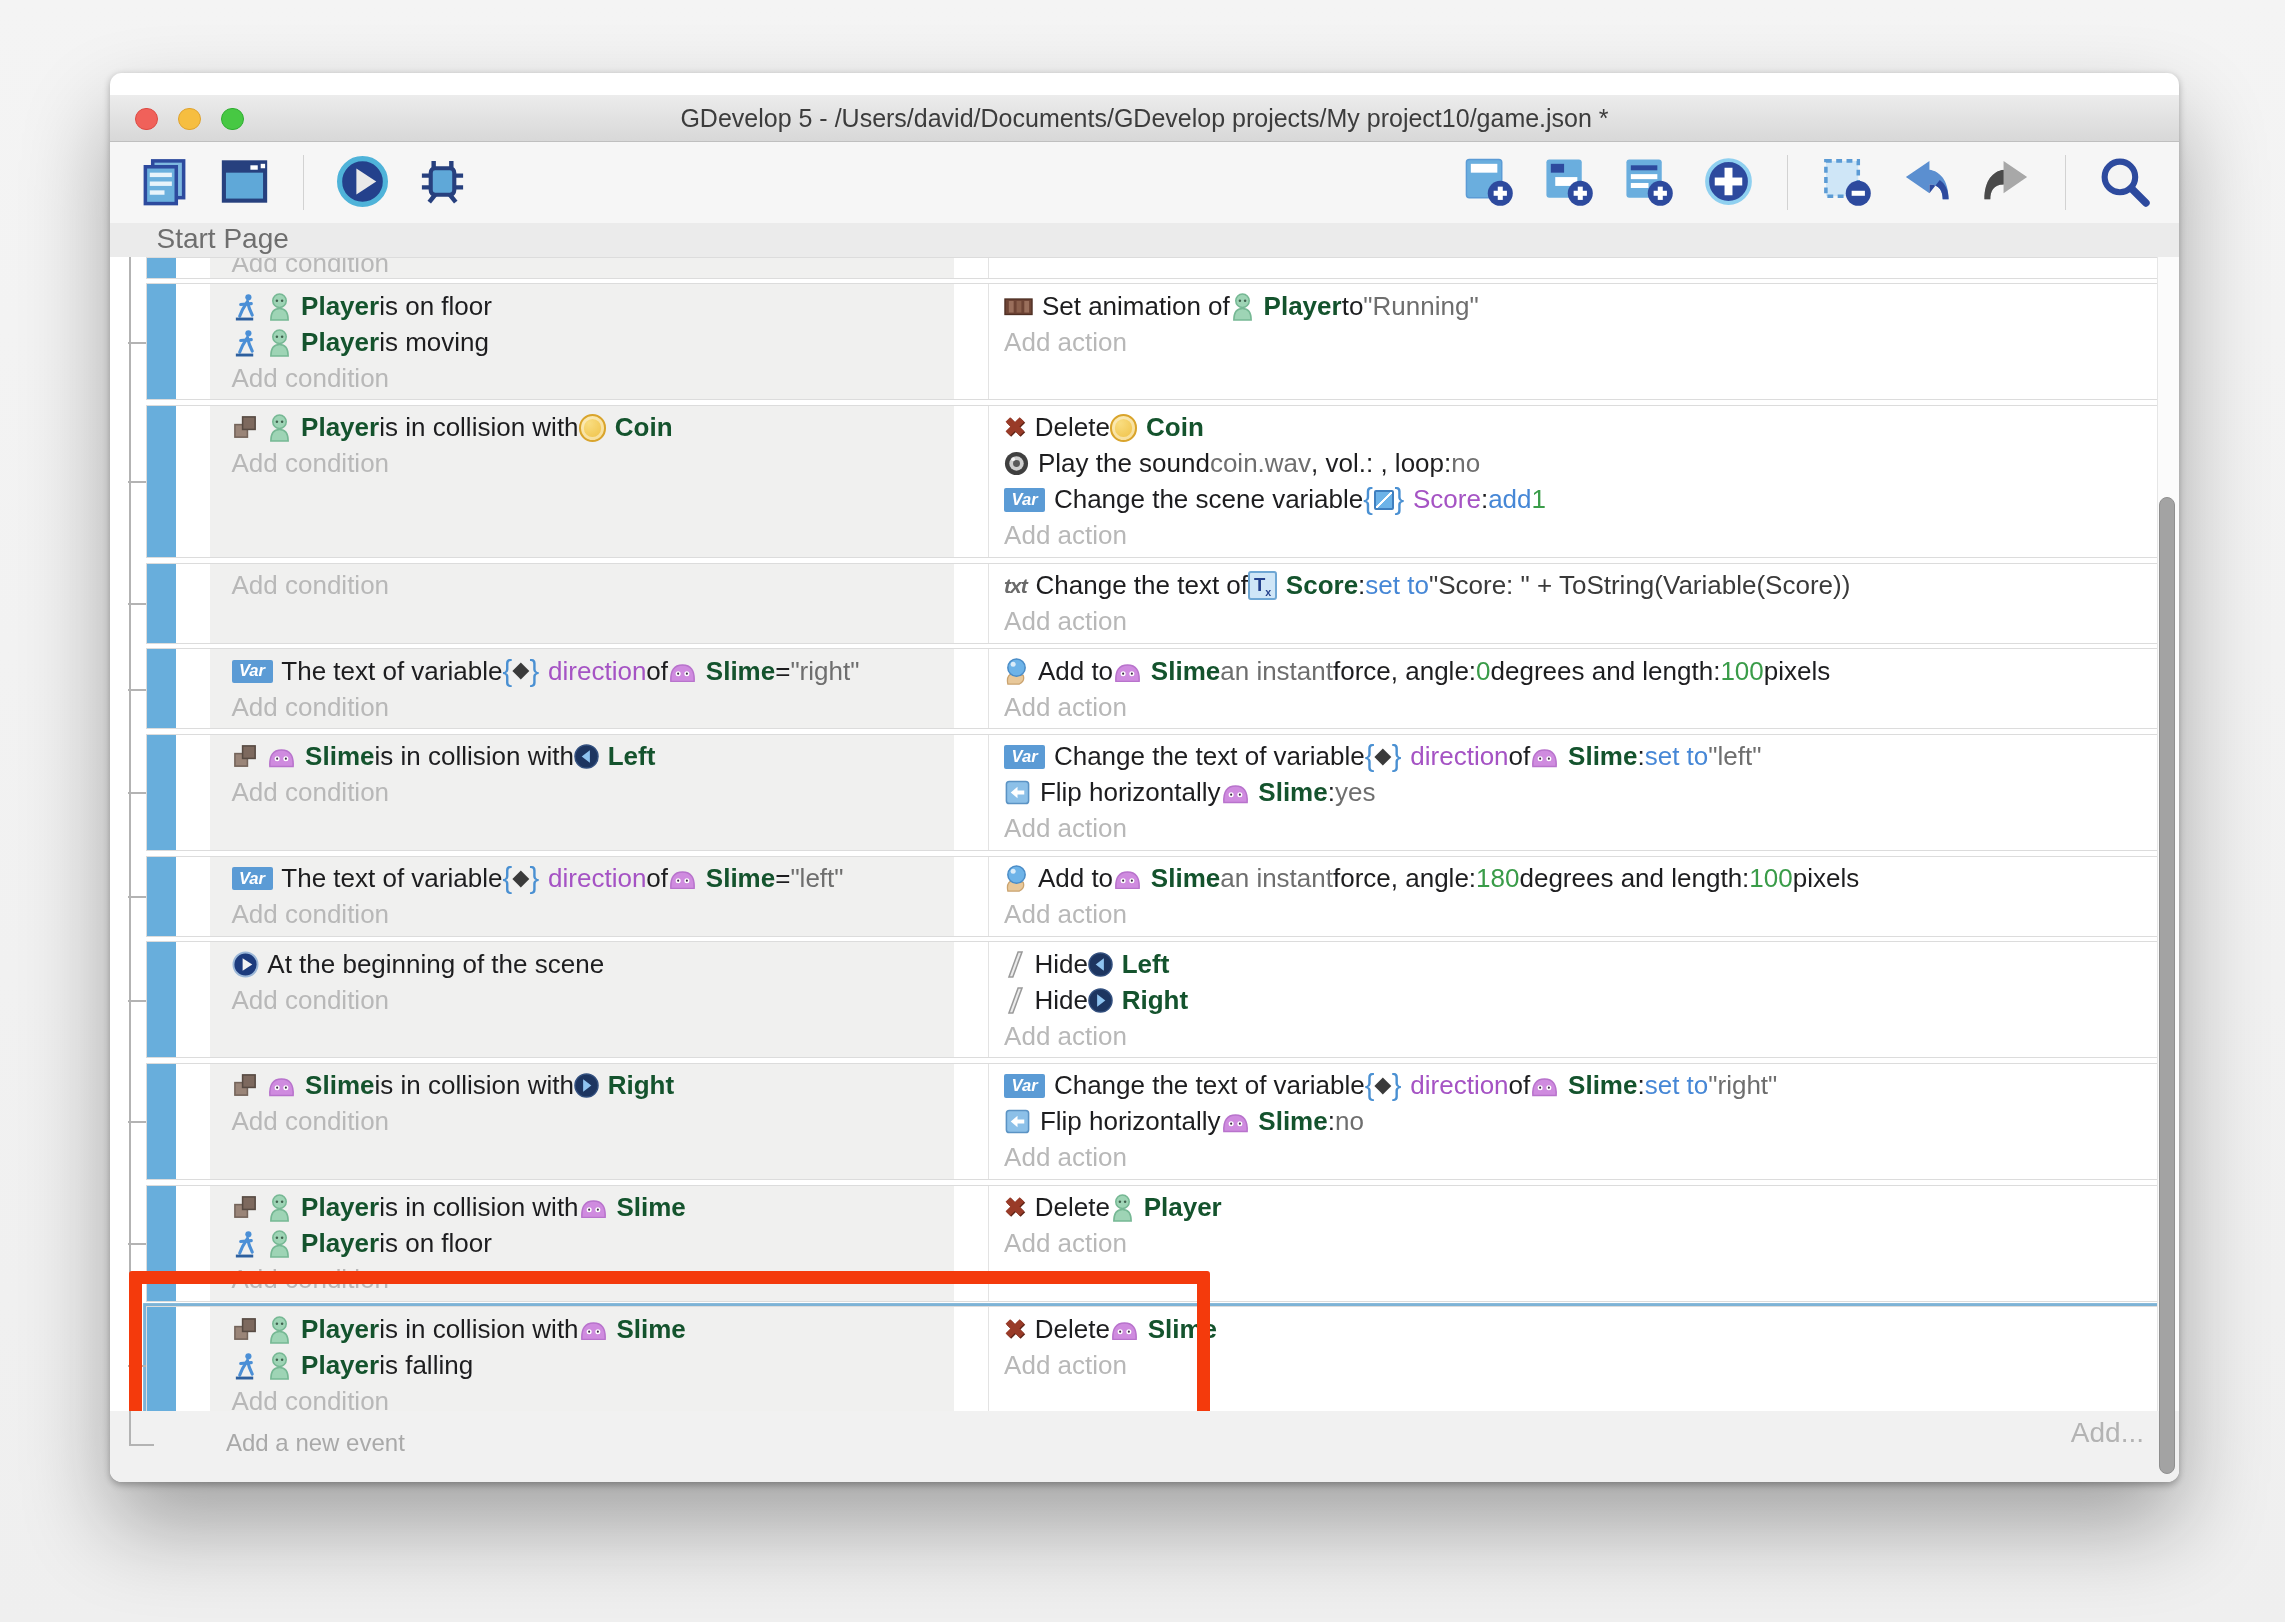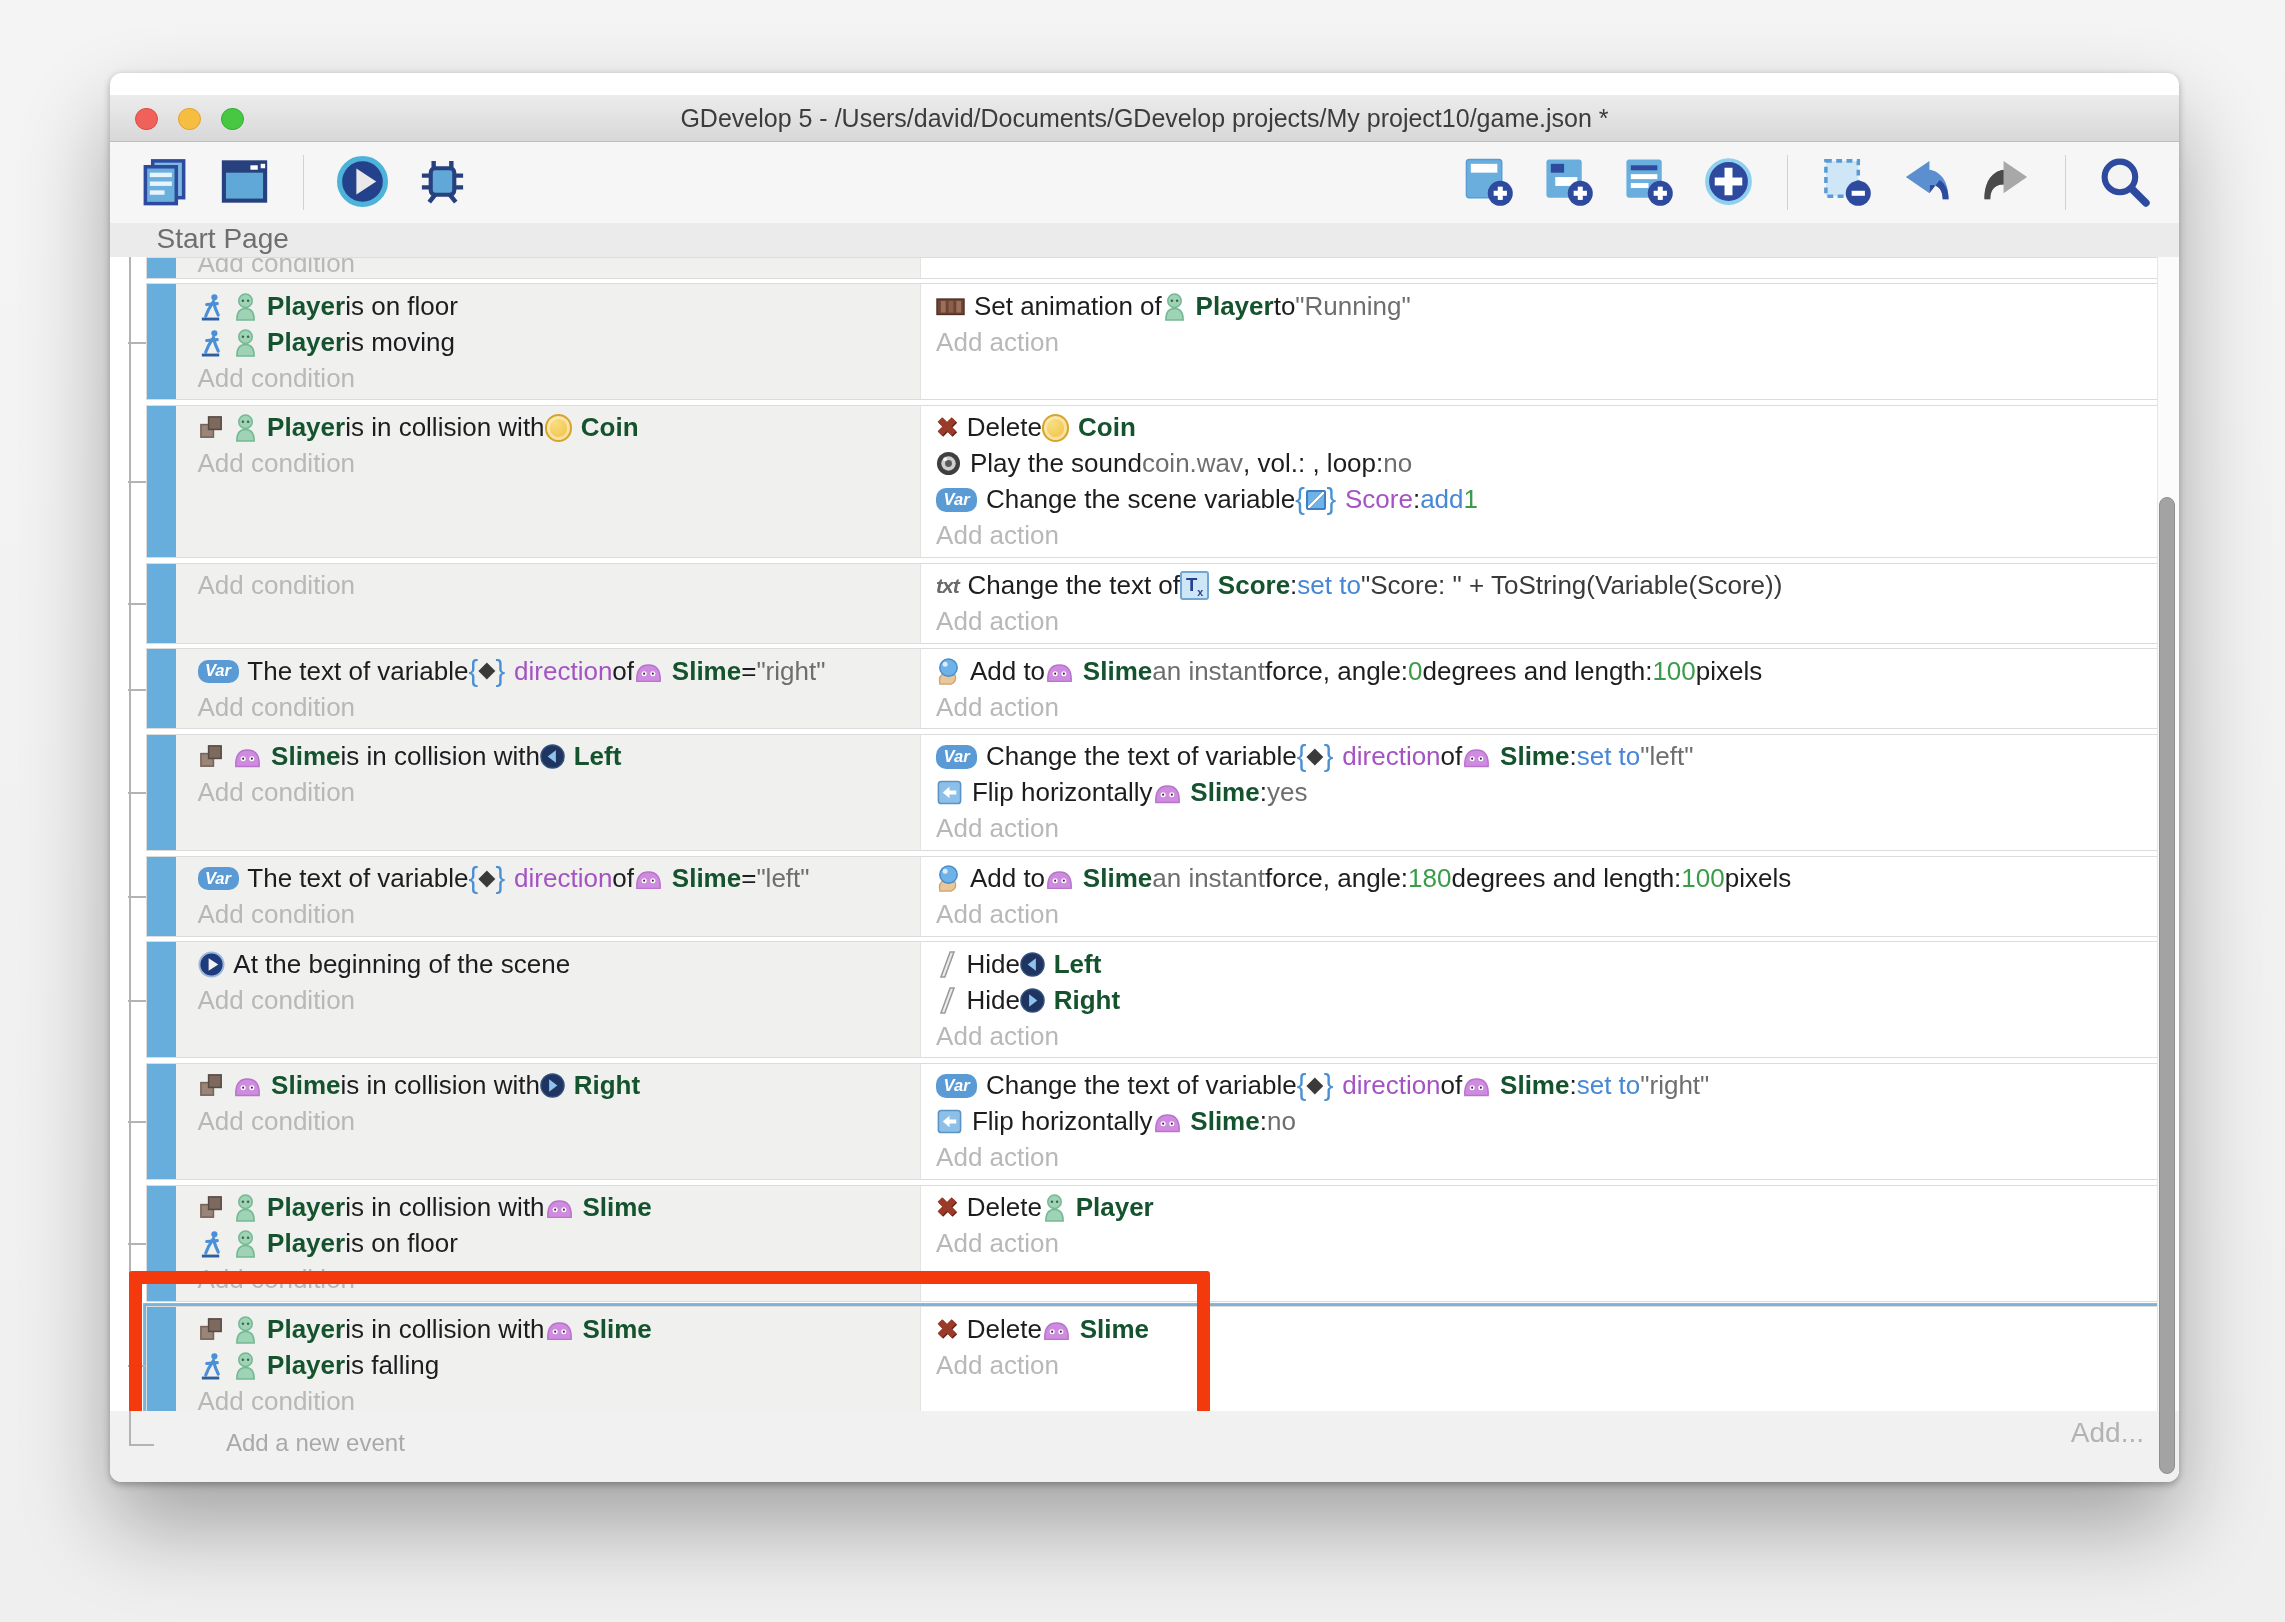--- a/index.html
+++ b/index.html
@@ -24,42 +24,42 @@
   
   .tabbar{height:58px;background:#ebebeb;display:flex;align-items:stretch;padding-left:19.5px;flex-direction:column;}
   .tab{display:flex;align-items:center;padding:0 27px;font-size:28px;color:#6e6e6e;}
   .tab .close{margin-left:29px;font-size:26px;color:#8d8d8d;}
   .tab.active{background:#58a6d7;color:#fff;}
   .tab.active .close{color:#fff;}
   
   .events-area{position:absolute;top:184px;left:0;right:0;bottom:71px;background:#fff;overflow:hidden;}
   .rail{position:absolute;left:18.5px;top:0;bottom:0;width:2px;background:#b3b3b3;}
   .events-list{margin:0 21.5px 0 36px;}
-  .event{display:flex;position:relative;margin-bottom:4.9px;border:1px solid #dcdcdc;background:#fff;}
+  .event{display:flex;position:relative;margin-bottom:4.9px;border:1px solid #dcdcdc;background:#fff;gap:34px;}
   .event::before{content:'';position:absolute;left:-19.5px;top:50%;width:18.5px;height:2px;background:#b3b3b3;}
   .event.sliver{height:19.5px;overflow:hidden;}
   .event.sliver::before{display:none;}
   .event.sliver .line{margin-top:-16.6px;}
   .event.selected{box-shadow:0 0 0 2.9px #7db3d6;}
   .bar{width:29px;background:#68aedc;flex:none;}
   .cond{width:722px;flex:none;background:#f0f0ef;padding:3.9px 0 2.9px 21.5px;overflow:hidden;}
   .act{flex:1;background:#fff;padding:3.9px 0 2.9px 15.6px;border-left:1px solid #e3e3e3;overflow:hidden;}
   .line{display:flex;align-items:center;height:36px;white-space:nowrap;font-size:26px;color:#1d1d1f;}
   .ghost{color:#b8b8b8;}
   .s-plain{color:#1d1d1f;}
   .s-obj{color:#14532d;font-weight:700;}
   .s-pvar{color:#a553c4;}
   .s-op{color:#4687d6;}
   .s-num{color:#3a9c49;}
   .s-str{color:#6e6e6e;}
   .s-expr{color:#3a3a3a;}
   
   .icn{display:inline-flex;align-items:center;justify-content:center;margin-right:8.8px;flex:none;}
   .coin-dot{width:23.4px;height:23.4px;border-radius:50%;background:radial-gradient(circle at 35% 30%,#f9dd80,#eebd3e);border:2px solid #d9a42c;box-shadow:inset 0 0 0 2.9px rgba(255,255,255,.45);}
-  .varbadge{width:41px;height:23.4px;border-radius:10px;background:#5b9bd5;color:#fff;font-style:italic;font-weight:700;font-size:16.6px;display:flex;align-items:center;justify-content:center;}
+  .varbadge{width:41px;height:23.4px;border-radius:2px;background:#5b9bd5;color:#fff;font-style:italic;font-weight:700;font-size:16.6px;display:flex;align-items:center;justify-content:center;}
   .braces{display:inline-flex;align-items:center;font-size:29px;color:#4a90d2;font-weight:400;}
   .svq{width:15.6px;height:15.6px;margin:0 1px;background:linear-gradient(135deg,#6db3e8 45%,#ffffff 46%,#ffffff 54%,#6db3e8 55%);border:2px solid #3f7fbf;border-radius:2px;}
   .dmq{width:11.7px;height:11.7px;margin:0 2.9px;background:#3a3a3a;transform:rotate(45deg);}
   .txticon{font-style:italic;font-weight:700;font-size:21px;color:#6a6a6a;letter-spacing:-1px;}
   .textobj{width:25px;height:25px;background:#cfe6f7;border:2px solid #6fa7d4;border-radius:2.9px;display:flex;align-items:flex-start;justify-content:center;font-weight:700;font-size:18.5px;color:#24418c;line-height:23.4px;}
   .textobj small{font-size:10.7px;margin-top:7.8px;}
   .delicon{font-size:26px;font-weight:700;color:#993b28;text-shadow:1px 1px 0 #5e2417;}
   
   .footer{position:absolute;left:0;right:0;bottom:0;height:71px;background:#f1f1f1;}
   .corner{position:absolute;left:18.5px;top:0;width:23.4px;height:33px;border-left:2px solid #b3b3b3;border-bottom:2px solid #b3b3b3;}

